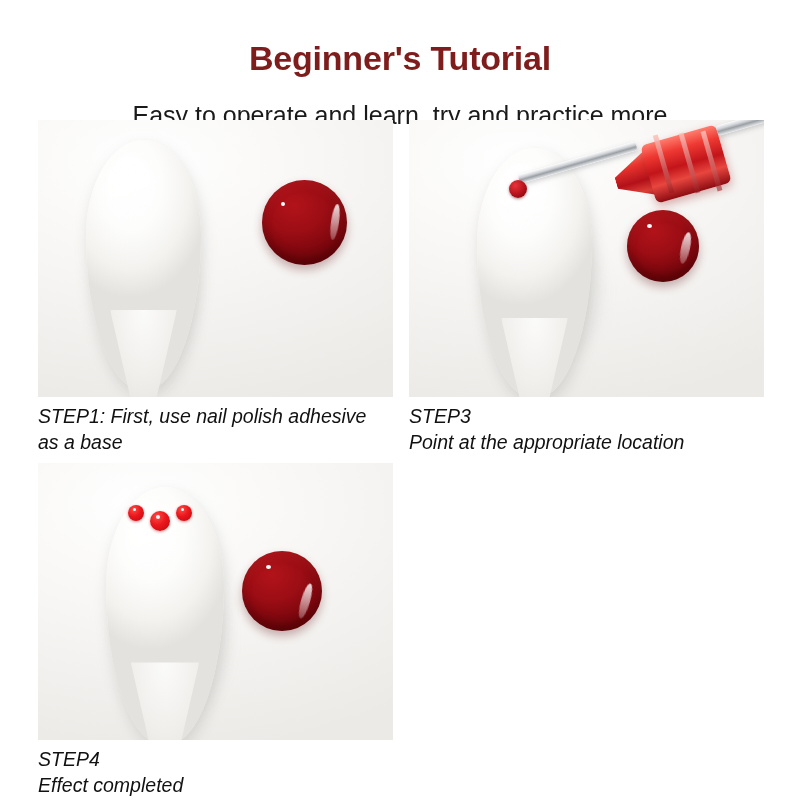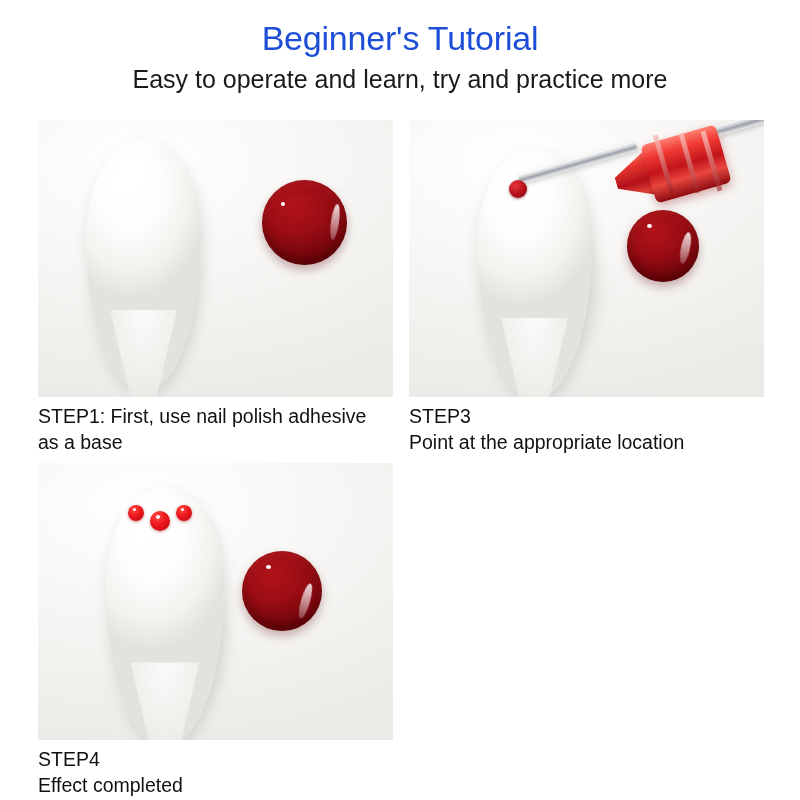--- a/index.html
+++ b/index.html
@@ -18,30 +18,31 @@
 
   
   .header {
     width: 800px;
     text-align: center;
     padding-top: 18px;
     box-sizing: border-box;
   }
   .title {
     font-size: 34px;
-    font-weight: normal;
+    font-weight: bold;
     letter-spacing: -0.2px;
     line-height: 40px;
-    color: #1d4ed8;
+    color: #7f1d1d;
+    margin-top: 20px;
   }
   .subtitle {
     font-size: 25px;
     font-weight: 400;
     line-height: 34px;
-    margin-top: 4px;
+    margin-top: 20px;
     color: #1a1a1a;
   }
 
   
   .grid {
     position: absolute;
     top: 120px;
     left: 38px;
     width: 726px;
     display: grid;
@@ -173,20 +174,21 @@
   }
 
   
   .caption {
     font-size: 19.5px;
     line-height: 26px;
     color: #111111;
     padding-top: 6px;
     width: 360px;
     white-space: pre-line;
+    font-style: italic;
   }
   .cell-row1 .caption { height: 60px; }
   .cell-row2 .caption { height: 60px; }
 </style>
 </head>
 <body>
 
 <div class="header">
   <div class="title">Beginner's Tutorial</div>
   <div class="subtitle">Easy to operate and learn, try and practice more</div>

